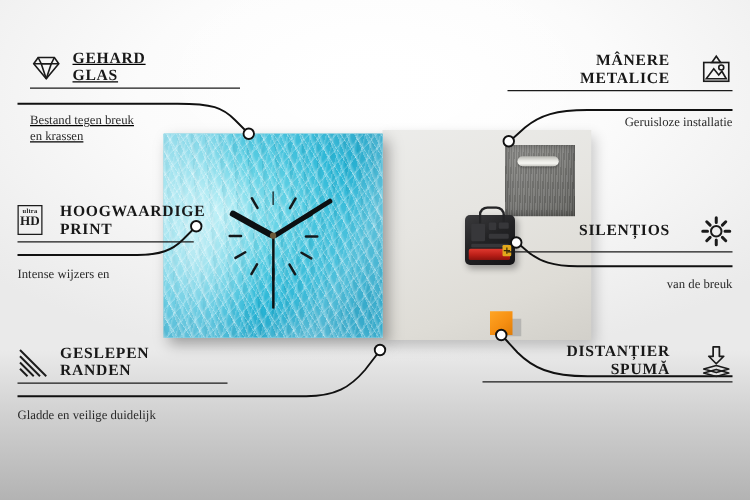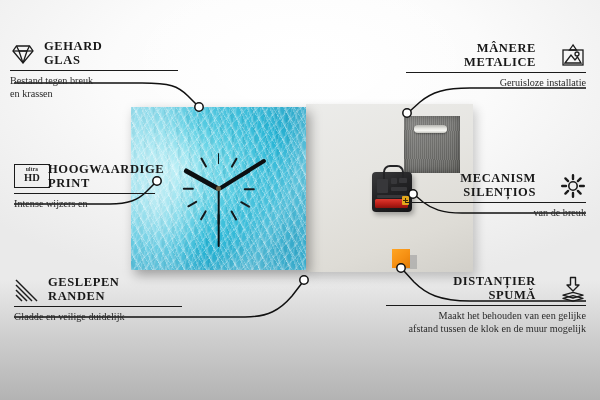--- a/index.html
+++ b/index.html
@@ -101,31 +101,31 @@
   #spacer-shadow{position:absolute;left:404px;top:255px;width:13px;height:14px;background:rgba(170,170,168,.75);}
 
   
   .callout{position:absolute;}
   .co-head{display:flex;align-items:center;gap:8px;}
   .co-title{
     font-weight:700;letter-spacing:.6px;color:#181818;font-size:12.5px;line-height:13.5px;
     text-transform:uppercase;
   }
   .co-rule{height:1.4px;background:#1b1b1b;margin-top:3px;}
-  .co-desc{font-size:10.2px;line-height:12.6px;color:#2a2a2a;margin-top:4px;}
+  .co-desc{font-size:10.2px;line-height:12.6px;color:#2a2a2a;margin-top:20px;}
   .left .co-head{justify-content:flex-start;}
   .left .co-title{text-align:left;}
   .left .co-desc{text-align:left;}
   .right .co-head{justify-content:flex-end;gap:24px;}
   .right .co-title{text-align:right;}
   .right .co-desc{text-align:right;}
   .co-icon{width:26px;height:26px;flex:0 0 26px;display:block;}
 
   .hdbox{
-    width:36px;height:24px;border:1.6px solid #1b1b1b;box-sizing:border-box;
+    width:20px;height:24px;border:1.6px solid #1b1b1b;box-sizing:border-box;
     display:flex;flex-direction:column;align-items:center;justify-content:center;line-height:1;
   }
   .hdbox .u{font-size:5.2px;font-weight:700;letter-spacing:.2px;color:#1b1b1b;}
   .hdbox .h{font-size:10.5px;font-weight:700;letter-spacing:.2px;color:#1b1b1b;margin-top:.5px;}
 
   svg.lead{position:absolute;left:0;top:0;width:600px;height:400px;pointer-events:none;overflow:visible;}
   svg.lead path{fill:none;stroke:#111;stroke-width:1.5;}
   svg.lead circle{fill:#fff;stroke:#111;stroke-width:1.5;}
 </style>
 </head>
@@ -211,21 +211,21 @@
     <path d="M14,317 L245,317 C268,317 280,310 292,296 L302,283"></path>
     <circle cx="304" cy="280" r="4.2"></circle>
     <path d="M586,88 L470,88 C445,88 432,92 420,102 L410,111"></path>
     <circle cx="407" cy="113" r="4.2"></circle>
     <path d="M586,213 L462,213 C442,213 432,209 423,202 L416,196"></path>
     <circle cx="413" cy="194" r="4.2"></circle>
     <path d="M586,301 L470,301 C440,301 426,294 414,282 L404,271"></path>
     <circle cx="401" cy="268" r="4.2"></circle>
   </svg>
 
-  <div class="callout left" style="left:10px;top:40px;width:180px;">
+  <div class="callout left" style="left:24px;top:40px;width:180px;text-decoration:underline;">
     <div class="co-head">
       <span class="co-icon">
         <svg viewBox="0 0 26 26" width="26" height="26">
           <g fill="none" stroke="#1b1b1b" stroke-width="1.3">
             <path d="M3,10 L13,22 L23,10 L19.5,5 L6.5,5 Z"></path>
             <path d="M3,10 L23,10"></path>
             <path d="M6.5,5 L9,10 L13,22"></path>
             <path d="M19.5,5 L17,10 L13,22"></path>
             <path d="M9,10 L17,10"></path>
           </g>
@@ -305,21 +305,20 @@
     </div>
     <div class="co-rule" style="width:180px;margin-left:auto;"></div>
     <div class="co-desc">
       <div>Geruisloze installatie</div>
     </div>
   </div>
 
   <div class="callout right" style="left:406px;top:172px;width:180px;">
     <div class="co-head">
       <div>
-        <div class="co-title">MECANISM</div>
         <div class="co-title">SILENȚIOS</div>
       </div>
       <span class="co-icon">
         <svg viewBox="0 0 26 26" width="26" height="26">
           <g fill="none" stroke="#1b1b1b" stroke-width="1.6">
             <circle cx="13" cy="13" r="4.2"></circle>
             <path d="M13,2.2 L13,6 M13,20 L13,23.8 M2.2,13 L6,13 M20,13 L23.8,13
                      M5.4,5.4 L8.1,8.1 M17.9,17.9 L20.6,20.6
                      M20.6,5.4 L17.9,8.1 M8.1,17.9 L5.4,20.6" stroke-linecap="round" stroke-width="2.4"></path>
           </g>
@@ -342,19 +341,15 @@
         <svg viewBox="0 0 26 26" width="26" height="26">
           <g fill="none" stroke="#1b1b1b" stroke-width="1.4" stroke-linejoin="round">
             <path d="M10.5,1.5 L10.5,9 L7,9 L13,15 L19,9 L15.5,9 L15.5,1.5 Z"></path>
             <path d="M13,16.4 L23,19.2 L13,22 L3,19.2 Z"></path>
             <path d="M13,19.6 L23,22.4 L13,25.2 L3,22.4 Z"></path>
           </g>
         </svg>
       </span>
     </div>
     <div class="co-rule" style="width:200px;margin-left:auto;"></div>
-    <div class="co-desc">
-      <div>Maakt het behouden van een gelijke</div>
-      <div>afstand tussen de klok en de muur mogelijk</div>
-    </div>
   </div>
 
 </div>
 
 </body></html>

